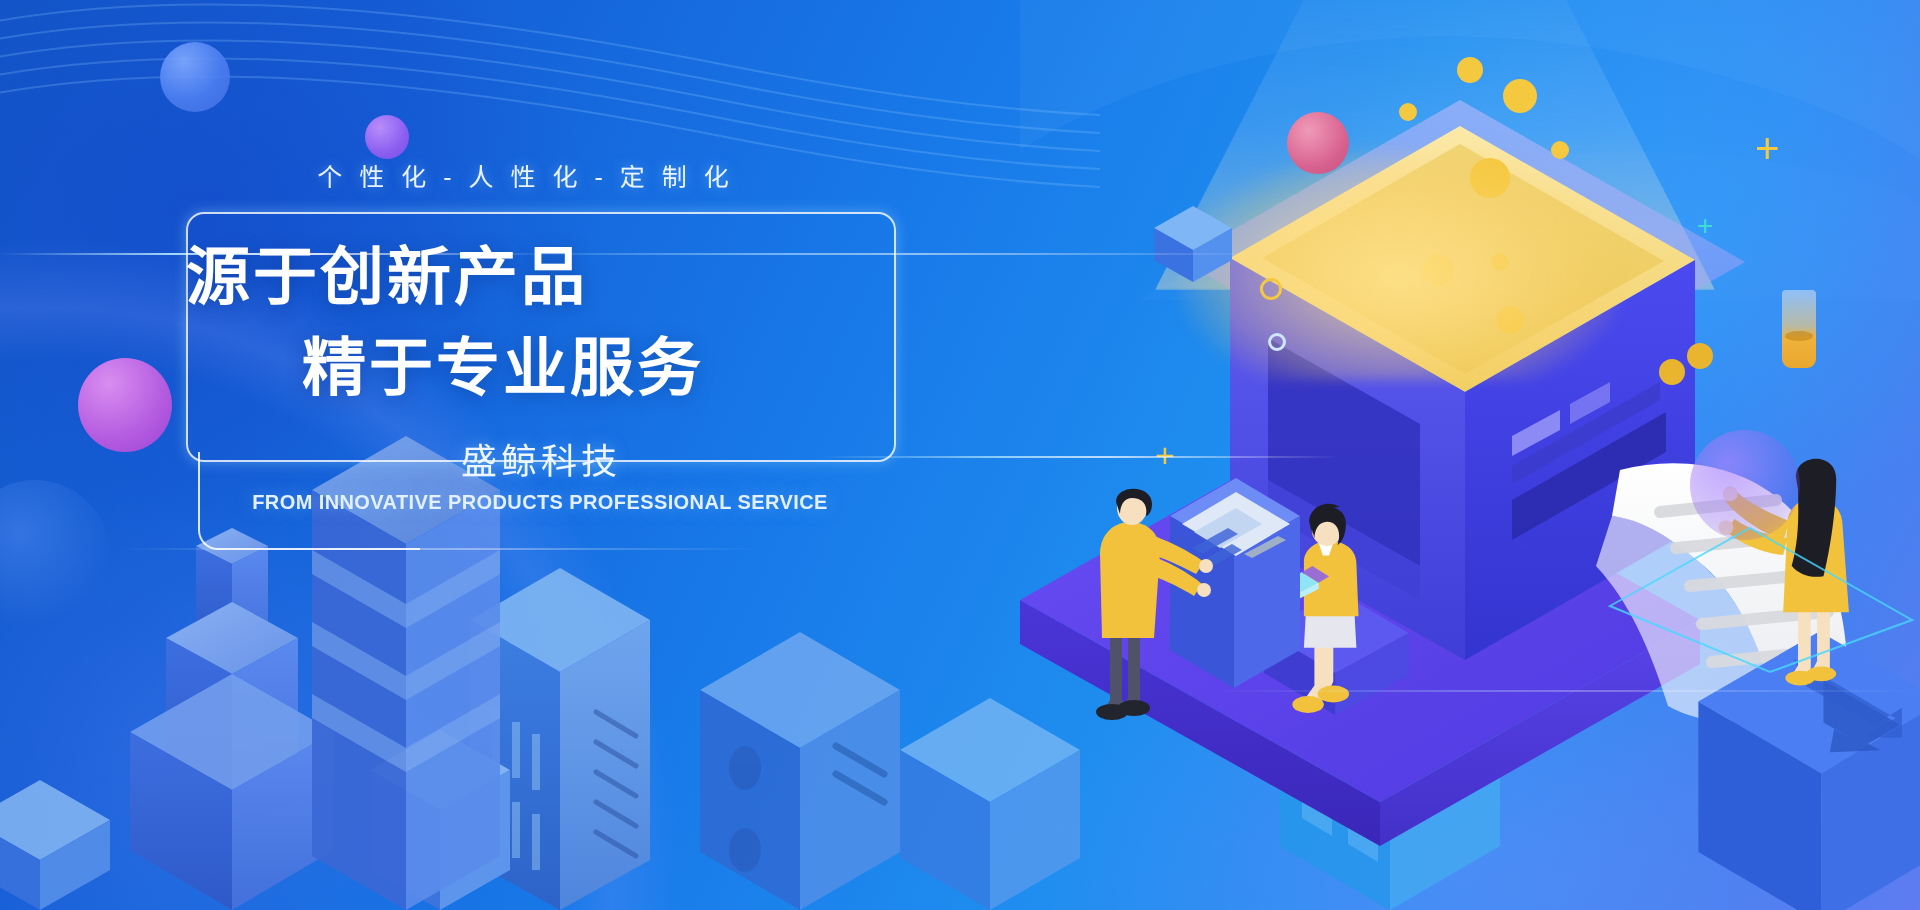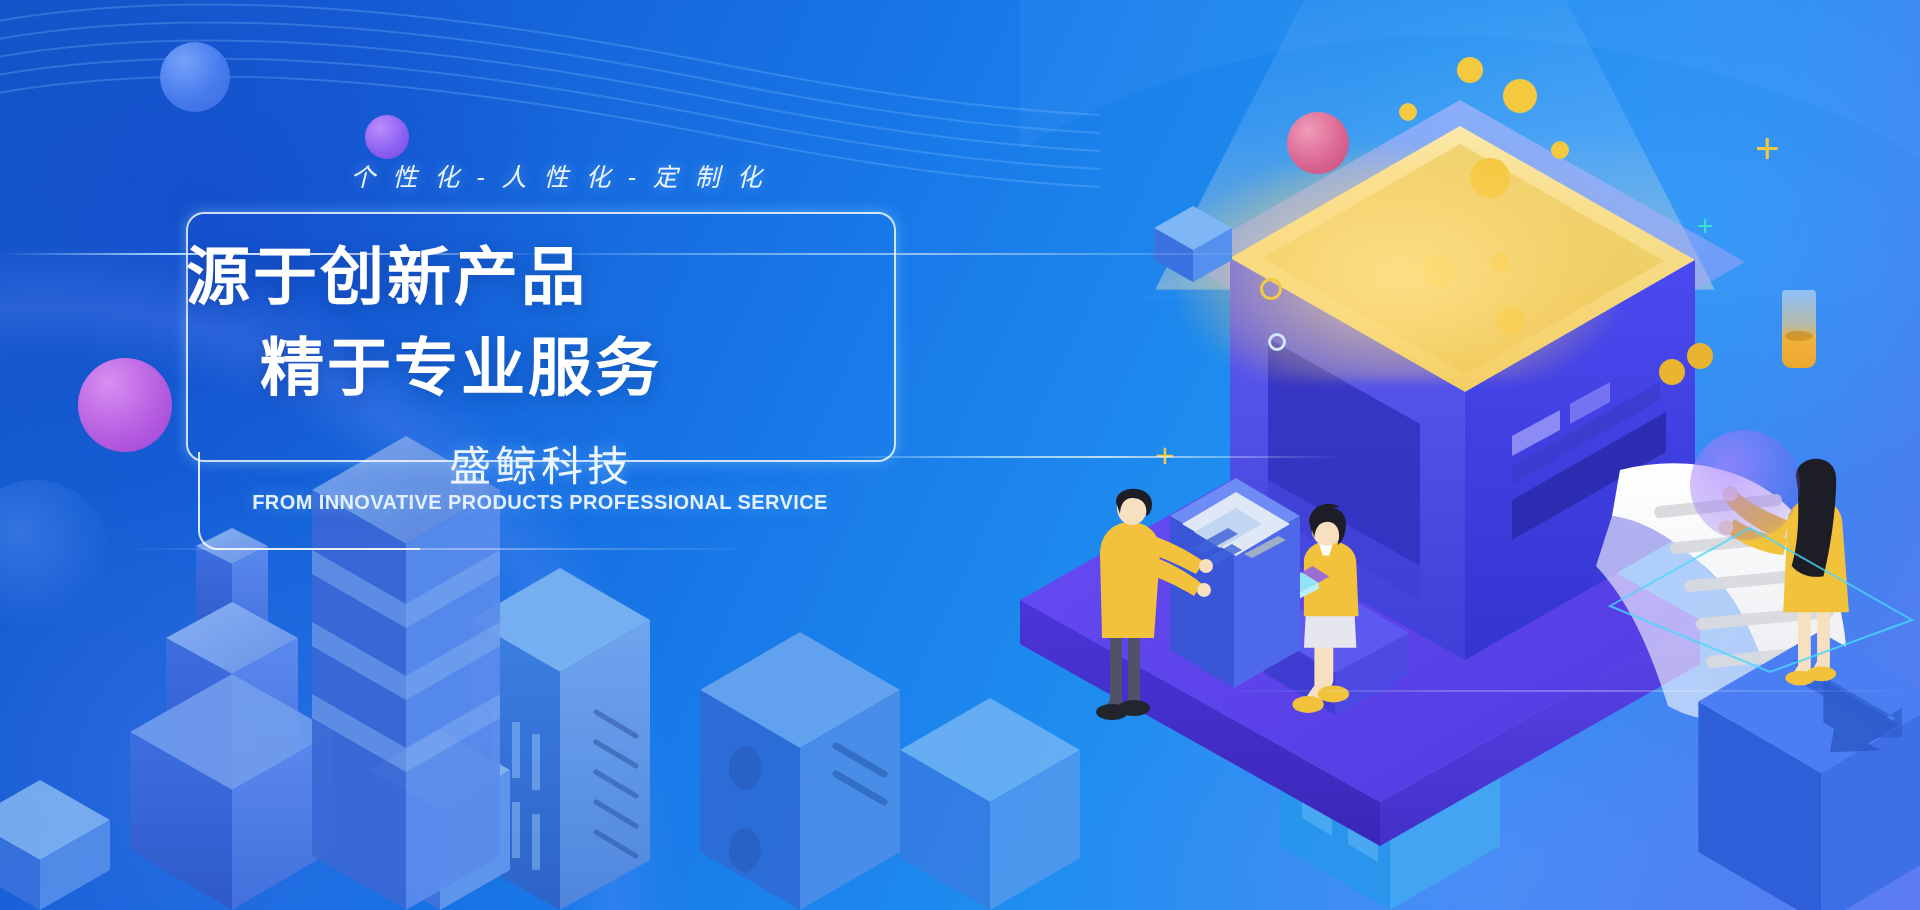--- a/index.html
+++ b/index.html
@@ -110,51 +110,50 @@
     left: 198px; top: 452px;
     width: 220px; height: 96px;
     border-left: 2px solid rgba(255,255,255,.85);
     border-bottom: 2px solid rgba(255,255,255,.85);
     border-bottom-left-radius: 20px;
   }
 
   
   .tagline {
     position: absolute;
-    left: 203px; top: 157px;
+    left: 170px; top: 157px;
     width: 706px;
     text-align: center;
     color: #eaf4ff;
     font-size: 25px;
     letter-spacing: 17px;
     text-indent: 17px;
     text-shadow: 0 0 12px rgba(120,190,255,.6);
-    font-style: italic;
   }
   .headline {
     position: absolute;
     left: 186px; top: 232px;
     width: 706px;
     color: #ffffff;
     font-size: 64px;
     font-weight: bold;
     letter-spacing: 3px;
     line-height: 1.42;
     text-shadow: 0 3px 18px rgba(10,50,140,.45);
   }
   .headline .l1 { display: block; }
-  .headline .l2 { display: block; padding-left: 74px; }
+  .headline .l2 { display: block; padding-left: 116px; }
 
   .company {
     position: absolute;
     left: 186px; top: 432px;
     width: 706px;
     text-align: center;
     color: #eef6ff;
-    font-size: 42px;
+    font-size: 36px;
     letter-spacing: 4px;
     text-indent: 4px;
     text-shadow: 0 0 14px rgba(130,200,255,.55);
   }
   .subtitle {
     position: absolute;
     left: 150px; top: 491px;
     width: 780px;
     text-align: center;
     color: #e3f0ff;

